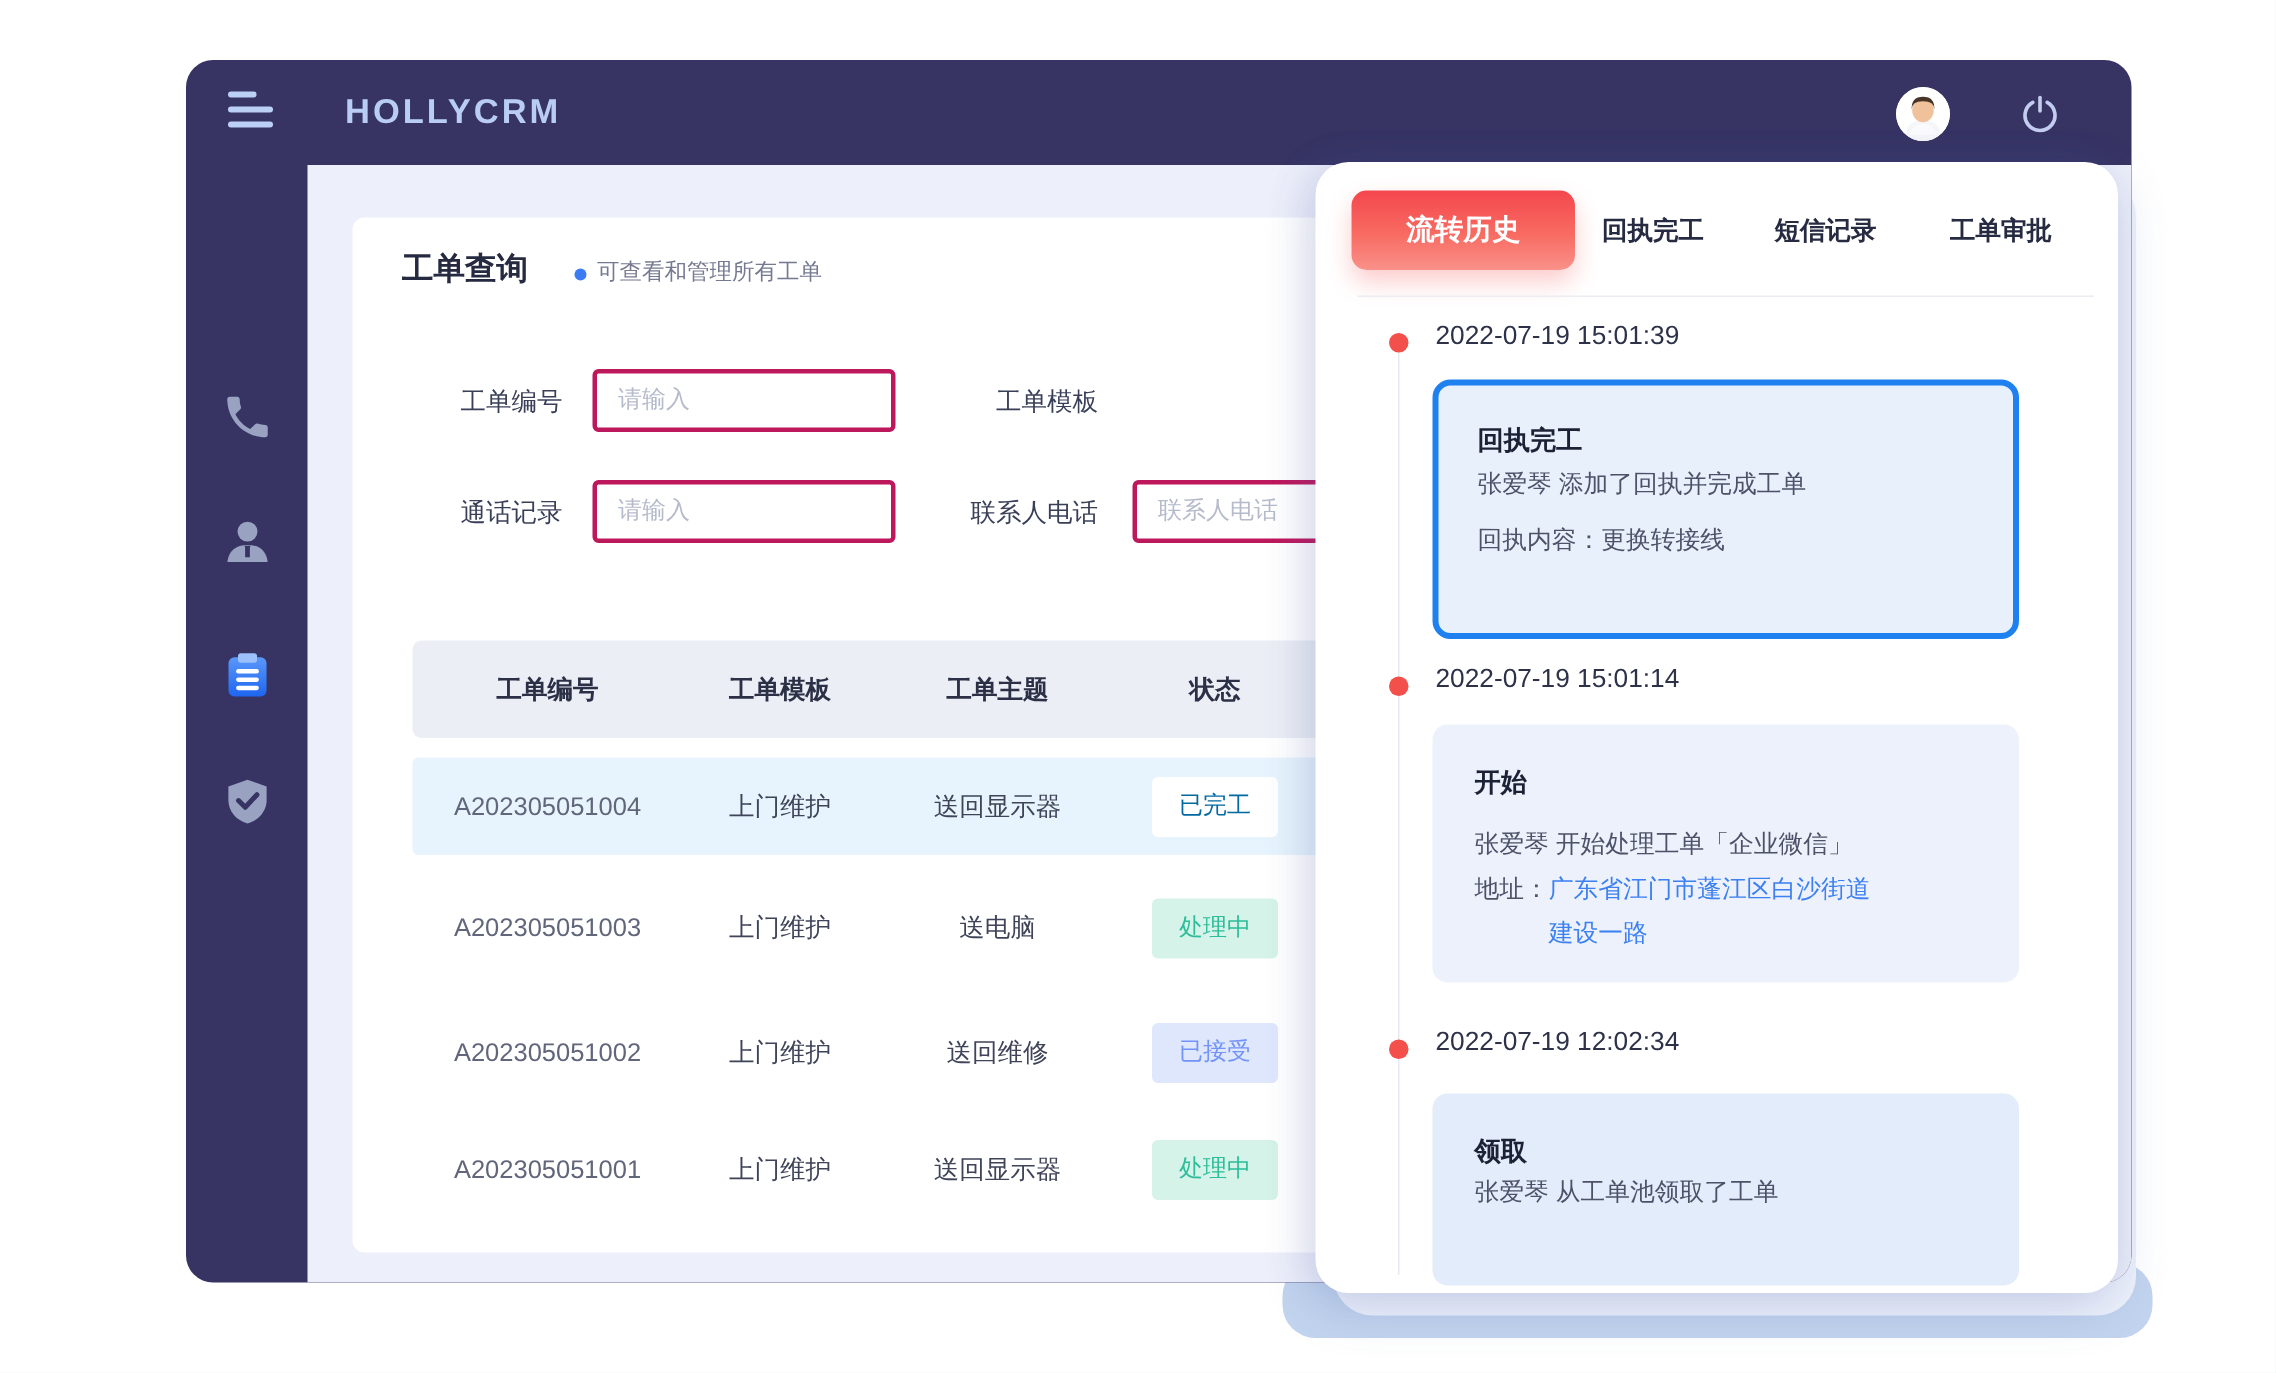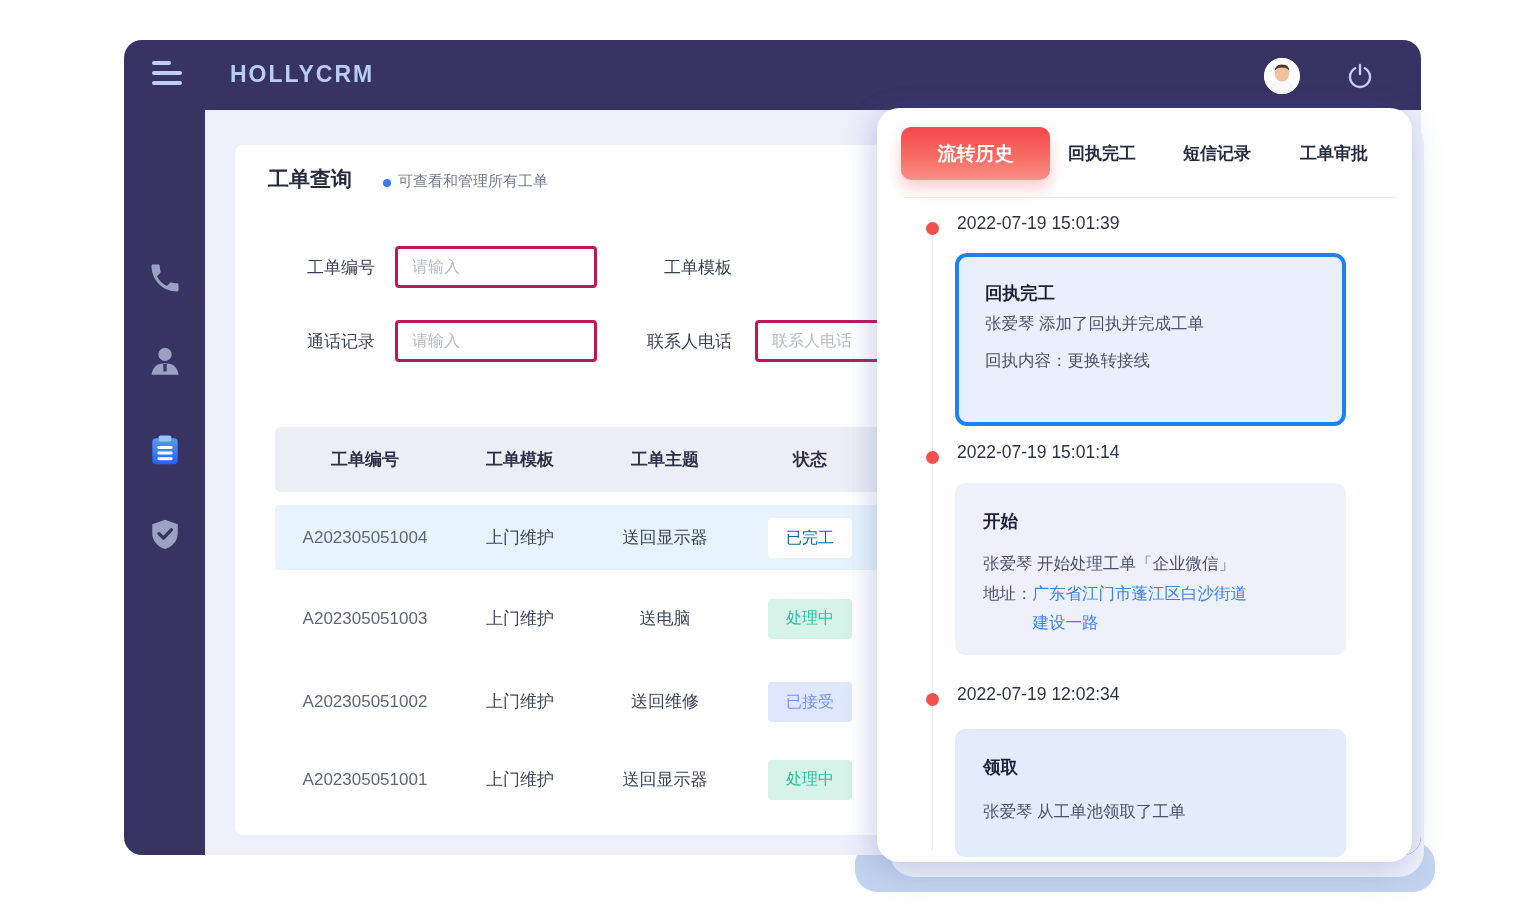--- a/index.html
+++ b/index.html
@@ -65,21 +65,21 @@
   .tl-line { position:absolute; left:55px; top:122px; bottom:12px; width:1px; background:#e6e9f1; }
   .tl-dot { position:absolute; left:49px; width:13px; height:13px; border-radius:50%; background:#f4504b; }
   .tl-time { position:absolute; left:80px; font-size:17.5px; font-weight:500; color:#2e3249; }
   .tl-card { position:absolute; left:78px; width:391px; border-radius:10px; cursor:pointer; }
   .card-1 { top:145px; height:173px; background:#e8f0fc; border:4px solid #1f80ef; border-radius:12px; padding:24px 26px; }
   .card-2 { top:375px; height:172px; background:#edf1fb; padding:26px 28px; }
   .card-3 { top:621px; height:128px; background:#e2ecfa; padding:26px 28px; }
   .tc-title { font-size:17.5px; font-weight:bold; color:#1c2135; }
   .tc-line { font-size:16.5px; color:#4d5269; line-height:37px; }
   .card-2 .tc-line { margin-top:14px; line-height:32px; }
-  .card-3 .tc-line { margin-top:16px; line-height:32px; }
+  .card-3 .tc-line { line-height:32px; }
   .addr { display:flex; font-size:16.5px; line-height:29px; }
   .addr-label { color:#4d5269; white-space:nowrap; }
   .addr-text { color:#3c80f2; }
   .addr-text span { display:block; }
 
   svg { display:block; }
 </style>
 </head>
 <body>
 

